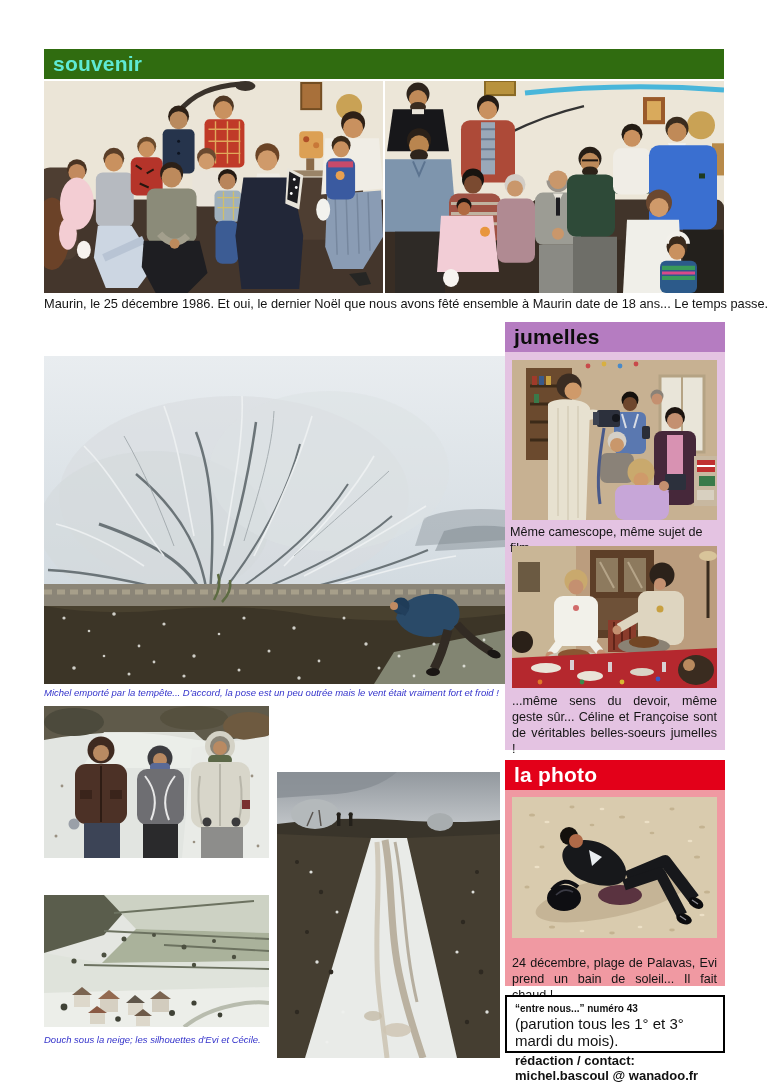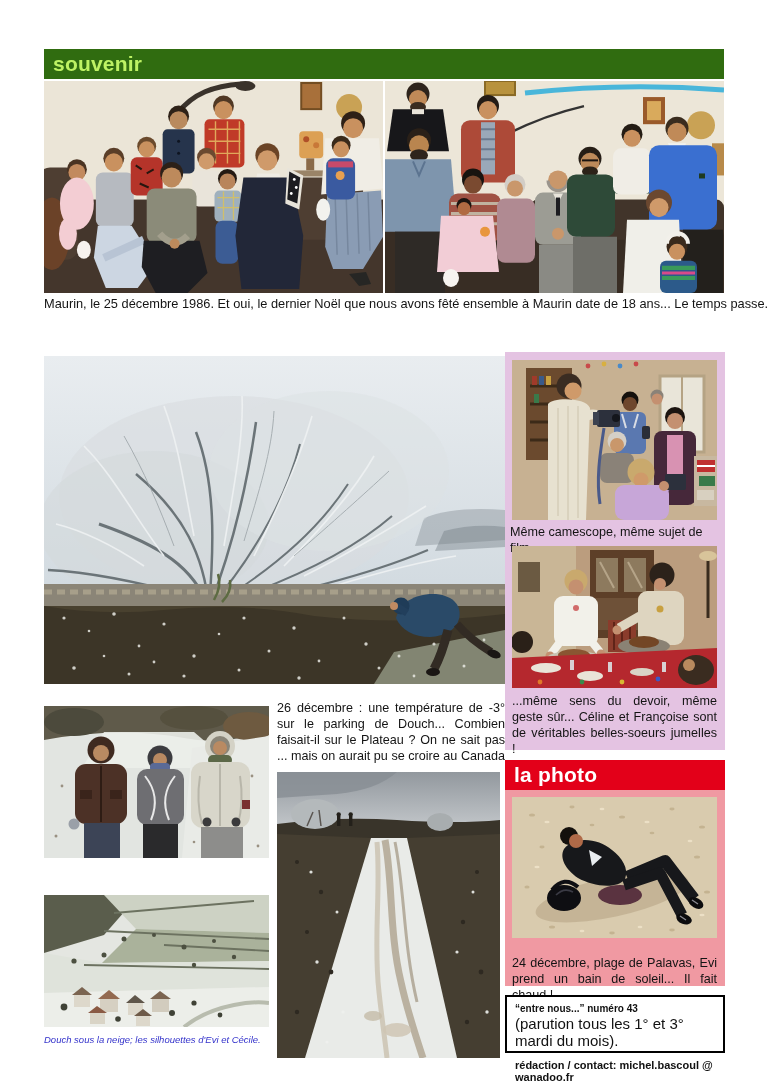--- a/index.html
+++ b/index.html
@@ -11,28 +11,28 @@
   .photo svg{display:block;width:100%;height:100%;}
   .cap-blue{position:absolute;color:#3433cb;font-style:italic;font-size:9.5px;line-height:1.35;}
   .cap-black{position:absolute;color:#141414;font-size:12.6px;line-height:1.26;}
   .panel{position:absolute;box-sizing:border-box;}
   .just{text-align:justify;}
   .nowrap{white-space:nowrap;}
   #masthead{position:absolute;left:505px;top:995px;width:220px;height:58px;border:2px solid #000;
             box-sizing:border-box;background:#fff;padding:6px 8px 0 8px;}
   #masthead .mh-title{font-weight:bold;font-size:10px;color:#111;}
   #masthead .mh-sub{font-weight:normal;font-size:15px;color:#111;margin-top:1px;}
-  #masthead .mh-contact{font-weight:bold;font-size:11px;color:#111;margin-top:10px;}
+  #masthead .mh-contact{font-weight:bold;font-size:13px;color:#111;margin-top:4px;}
 </style>
 </head>
 <body>
 
 <div id="page">
 
-  <div class="bar" style="left:44px;top:49px;width:680px;height:30px;background:#306c10;color:#bef264;">
+  <div class="bar" style="left:44px;top:49px;width:680px;height:30px;background:#306c10;color:#5eead4;">
     <span>souvenir</span>
   </div>
 
   <div class="photo" style="left:44px;top:81px;width:339px;height:212px;">
     <svg viewBox="0 0 340 211" preserveAspectRatio="none">
       <rect width="340" height="211" fill="#ebe5d7"></rect>
       <path d="M134,32 C150,12 170,5 198,3" stroke="#3a332c" stroke-width="5" fill="none"></path>
       <ellipse cx="202" cy="5" rx="10" ry="5" fill="#3a332c"></ellipse>
       <rect x="258" y="2" width="20" height="26" fill="#a8703a" stroke="#734d22" stroke-width="2"></rect>
       <circle cx="306" cy="26" r="13" fill="#c9a255"></circle>
@@ -198,20 +198,23 @@
       <path d="M282,162 a10.5,10.5 0 0 1 21,0" fill="none" stroke="#f2f0ea" stroke-width="4"></path>
       <circle cx="292" cy="170" r="8" fill="#c9915f"></circle>
       <rect x="275" y="179" width="37" height="32" rx="6" fill="#2c5a8a"></rect>
       <path d="M277,186 h33 M277,196 h33" stroke="#3a9a5a" stroke-width="4"></path>
       <path d="M277,191 h33" stroke="#d84a8a" stroke-width="3"></path>
     </svg>
   </div>
 
   <div class="cap-black nowrap" style="left:44px;top:296px;width:680px;font-size:12.8px;">Maurin, le 25 décembre 1986. Et oui, le dernier Noël que nous avons fêté ensemble à Maurin date de 18 ans... Le temps passe...</div>
 
+  <div class="bar" style="left:505px;top:322px;width:220px;height:30px;background:#b57cc1;color:#0d0d0d;">
+    <span>jumelles</span>
+  </div>
 
   <div class="photo" style="left:44px;top:356px;width:461px;height:328px;">
     <svg viewBox="0 0 461 328" preserveAspectRatio="none">
       <defs>
         <linearGradient id="skyG" x1="0" y1="0" x2="0" y2="1">
           <stop offset="0" stop-color="#e9edf0"></stop>
             <stop offset="1" stop-color="#c9d3da"></stop>
         </linearGradient>
       </defs>
       <rect width="461" height="328" fill="url(#skyG)"></rect>
@@ -291,20 +294,21 @@
       <circle cx="357" cy="250" r="8.5" fill="#1f3c58"></circle>
       <path d="M363,257 L351,249" stroke="#223f5c" stroke-width="7"></path>
       <circle cx="350" cy="250" r="4" fill="#c08a62"></circle>
       <path d="M404,274 C400,290 396,302 390,313" stroke="#322b24" stroke-width="9" fill="none"></path>
       <path d="M413,268 C425,282 437,290 447,296" stroke="#322b24" stroke-width="8" fill="none"></path>
       <ellipse cx="389" cy="316" rx="7" ry="4" fill="#1a1614"></ellipse>
       <ellipse cx="450" cy="298" rx="7" ry="4" fill="#1a1614" transform="rotate(20 450 298)"></ellipse>
     </svg>
   </div>
 
+  <div class="cap-blue nowrap" style="left:44px;top:687px;width:461px;">Michel emporté par la tempête... D'accord, la pose est un peu outrée mais le vent était vraiment fort et froid !</div>
 
   <div class="photo" style="left:44px;top:706px;width:225px;height:152px;">
     <svg viewBox="0 0 225 152" preserveAspectRatio="none">
       <rect width="225" height="152" fill="#e2e5e1"></rect>
       <path d="M0,0 h225 v24 q-45,16 -85,8 q-65,-12 -140,2 Z" fill="#5f5a4a"></path>
       <ellipse cx="30" cy="16" rx="30" ry="14" fill="#4c4a3c"></ellipse>
       <ellipse cx="150" cy="12" rx="34" ry="12" fill="#55503e"></ellipse>
       <ellipse cx="205" cy="20" rx="26" ry="14" fill="#6e5a40"></ellipse>
       <polygon points="60,26 150,26 192,62 38,62" fill="#eceeea" opacity=".9"></polygon>
       <polygon points="148,42 225,30 225,152 138,152" fill="#e9ebe7"></polygon>
@@ -388,21 +392,20 @@
           <circle cx="150" cy="108" r="2.6"></circle>
         <circle cx="74" cy="124" r="2.8"></circle>
           <circle cx="176" cy="120" r="2.4"></circle>
       </g>
       <path d="M140,132 q20,-16 50,-22 q20,-4 35,-2" stroke="#b8bcae" stroke-width="4" fill="none"></path>
     </svg>
   </div>
 
   <div class="cap-blue nowrap" style="left:44px;top:1034px;width:225px;">Douch sous la neige; les silhouettes d'Evi et Cécile.</div>
 
-  <div class="cap-black just" style="left:277px;top:701px;width:228px;font-size:12.6px;">26 décembre : une température de -3° sur le parking de Douch... Combien faisait-il sur le Plateau ? On ne sait pas ... mais on aurait pu se croire au Canada ...</div>
 
   <div class="photo" style="left:277px;top:772px;width:223px;height:286px;">
     <svg viewBox="0 0 223 286" preserveAspectRatio="none">
       <defs>
         <linearGradient id="pskyG" x1="0" y1="0" x2="0" y2="1">
           <stop offset="0" stop-color="#92989e"></stop>
             <stop offset="1" stop-color="#c6cacd"></stop>
         </linearGradient>
       </defs>
       <rect width="223" height="60" fill="url(#pskyG)"></rect>

